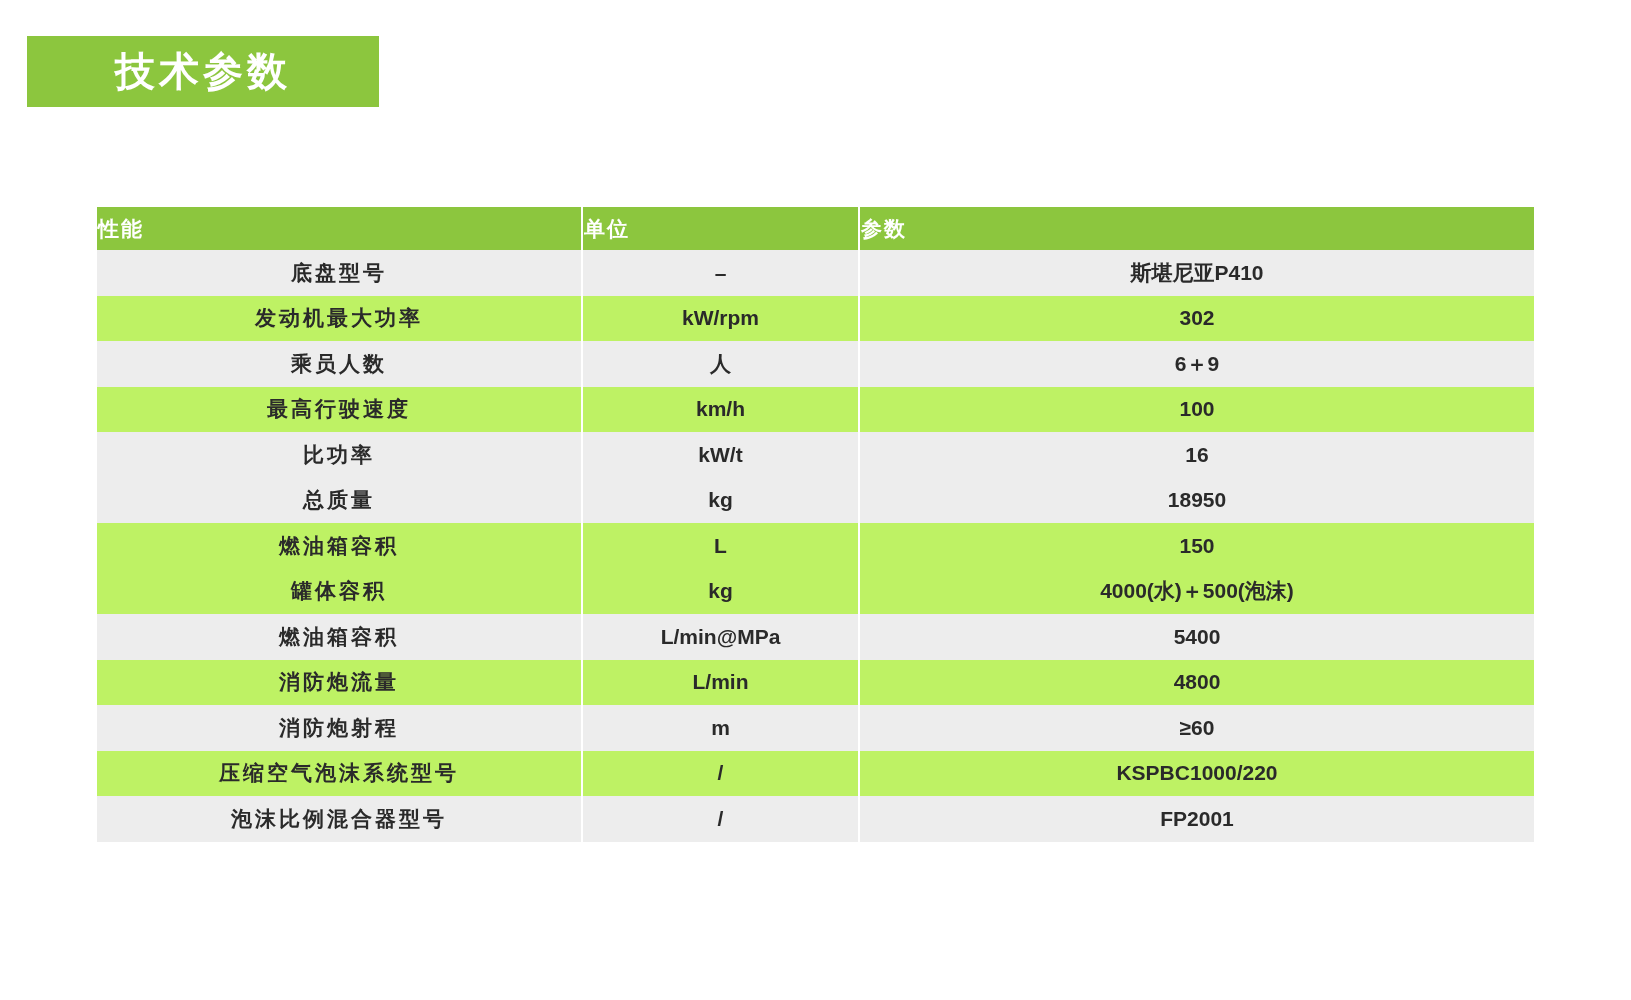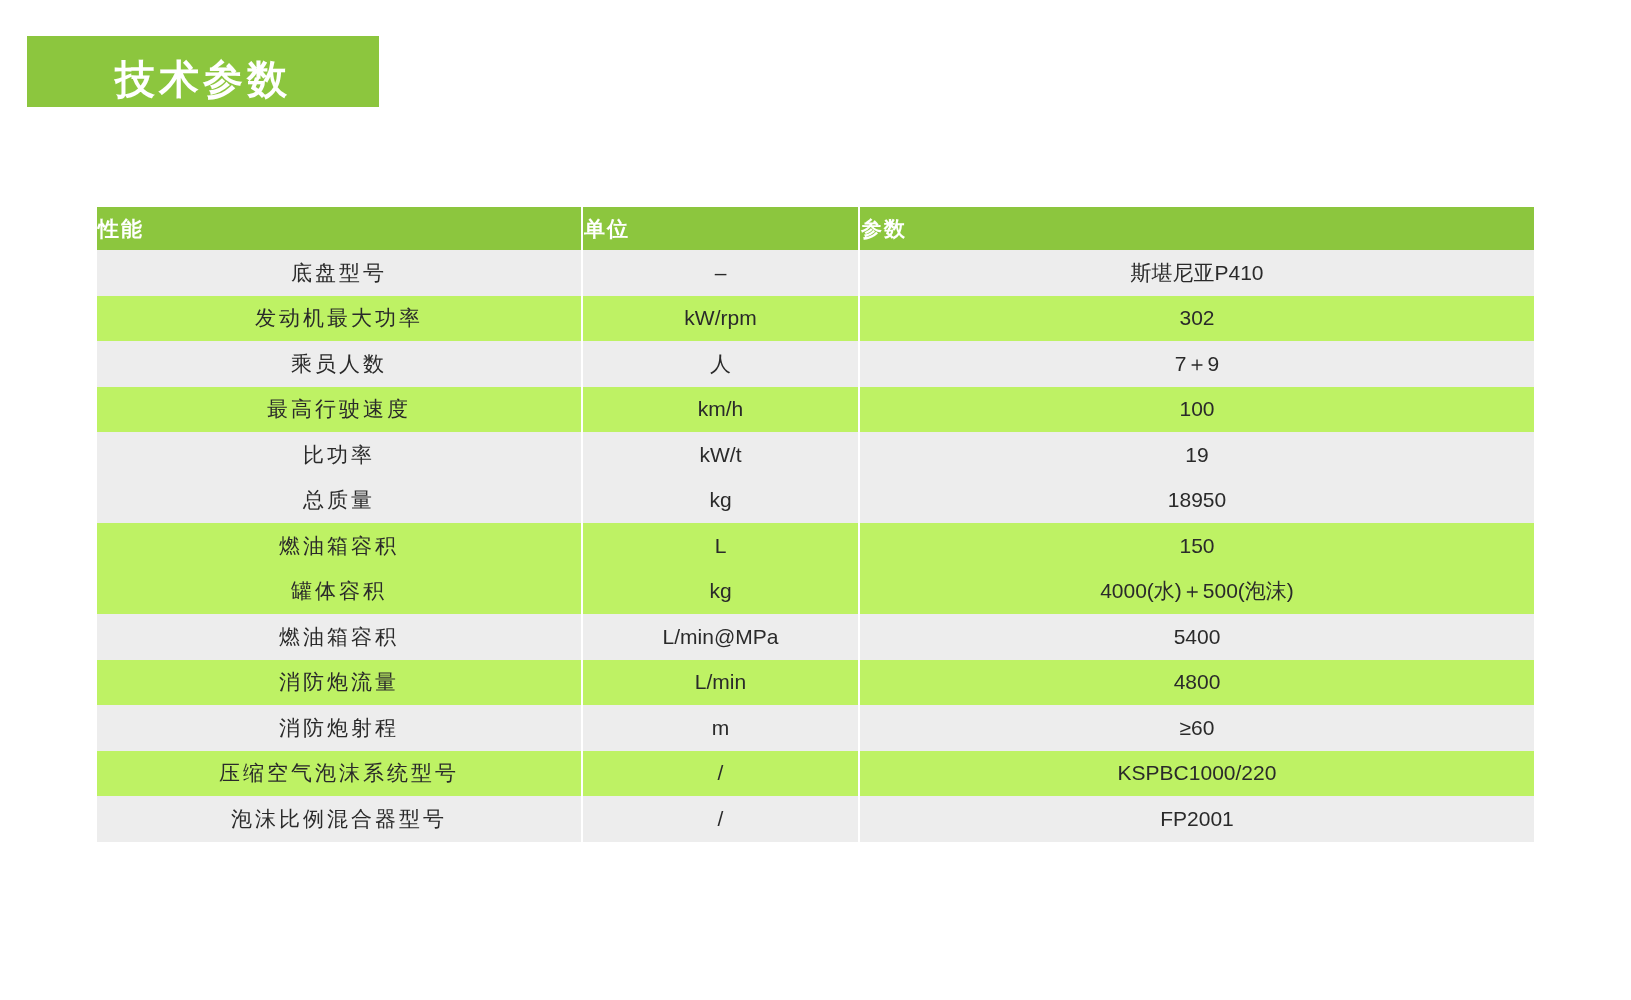--- a/index.html
+++ b/index.html
@@ -20,21 +20,21 @@
   }
   
   .title-banner {
     position: absolute;
     left: 27px;
     top: 36px;
     width: 352px;
     height: 71px;
     background: #8cc63e;
     display: flex;
-    align-items: flex-end;
+    align-items: center;
     justify-content: center;
   }
   .title-banner .title-text {
     color: #ffffff;
     font-size: 40px;
     font-weight: bold;
     letter-spacing: 4px;
   }
 
   
@@ -63,20 +63,21 @@
   .spec-table th:last-child { border-right: none; }
 
   .spec-table td {
     height: 43.5px;
     text-align: center;
     vertical-align: middle;
     font-size: 21px;
     color: #2a2a2a;
     border-right: 2px solid #ffffff;
     letter-spacing: 1px;
+    font-weight: bold;
   }
   .spec-table td:last-child { border-right: none; margin-left: 20px; }
 
   .spec-table tbody tr.odd td { background: #ededed; }
   .spec-table tbody tr.even td { background: #bef264; }
 
   .spec-table tbody tr td.name { letter-spacing: 3px; }
   .spec-table tbody tr td.unit { letter-spacing: 0px; }
   .spec-table tbody tr td.value { letter-spacing: 0px; }
 </style>
@@ -109,31 +110,31 @@
         <td class="value">斯堪尼亚P410</td>
       </tr>
       <tr class="even">
         <td class="name">发动机最大功率</td>
         <td class="unit">kW/rpm</td>
         <td class="value">302</td>
       </tr>
       <tr class="odd">
         <td class="name">乘员人数</td>
         <td class="unit">人</td>
-        <td class="value">7＋9</td>
+        <td class="value">6＋9</td>
       </tr>
       <tr class="even">
         <td class="name">最高行驶速度</td>
         <td class="unit">km/h</td>
         <td class="value">100</td>
       </tr>
       <tr class="odd">
         <td class="name">比功率</td>
         <td class="unit">kW/t</td>
-        <td class="value">19</td>
+        <td class="value">16</td>
       </tr>
       <tr class="odd">
         <td class="name">总质量</td>
         <td class="unit">kg</td>
         <td class="value">18950</td>
       </tr>
       <tr class="even">
         <td class="name">燃油箱容积</td>
         <td class="unit">L</td>
         <td class="value">150</td>

